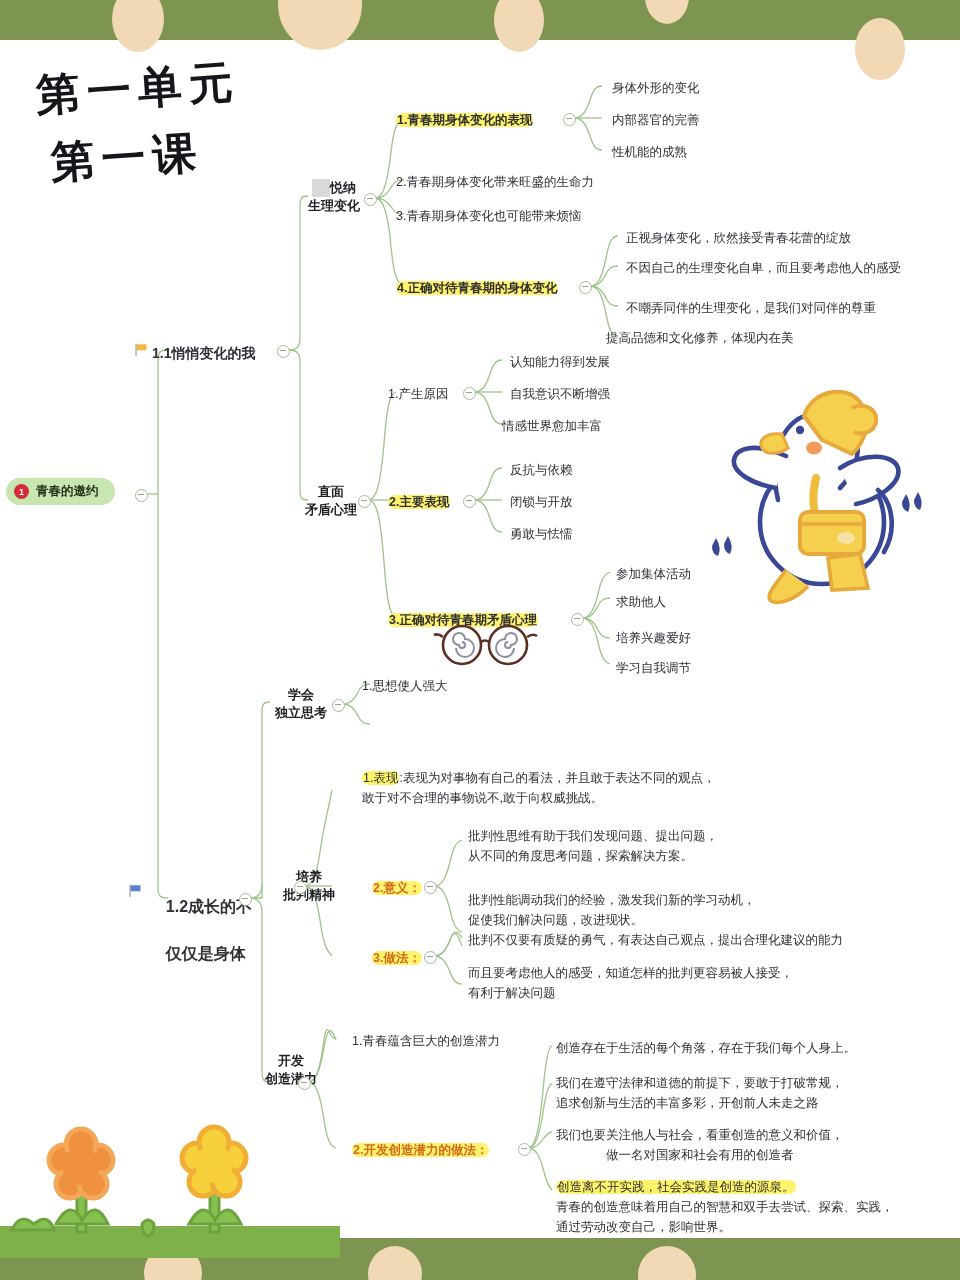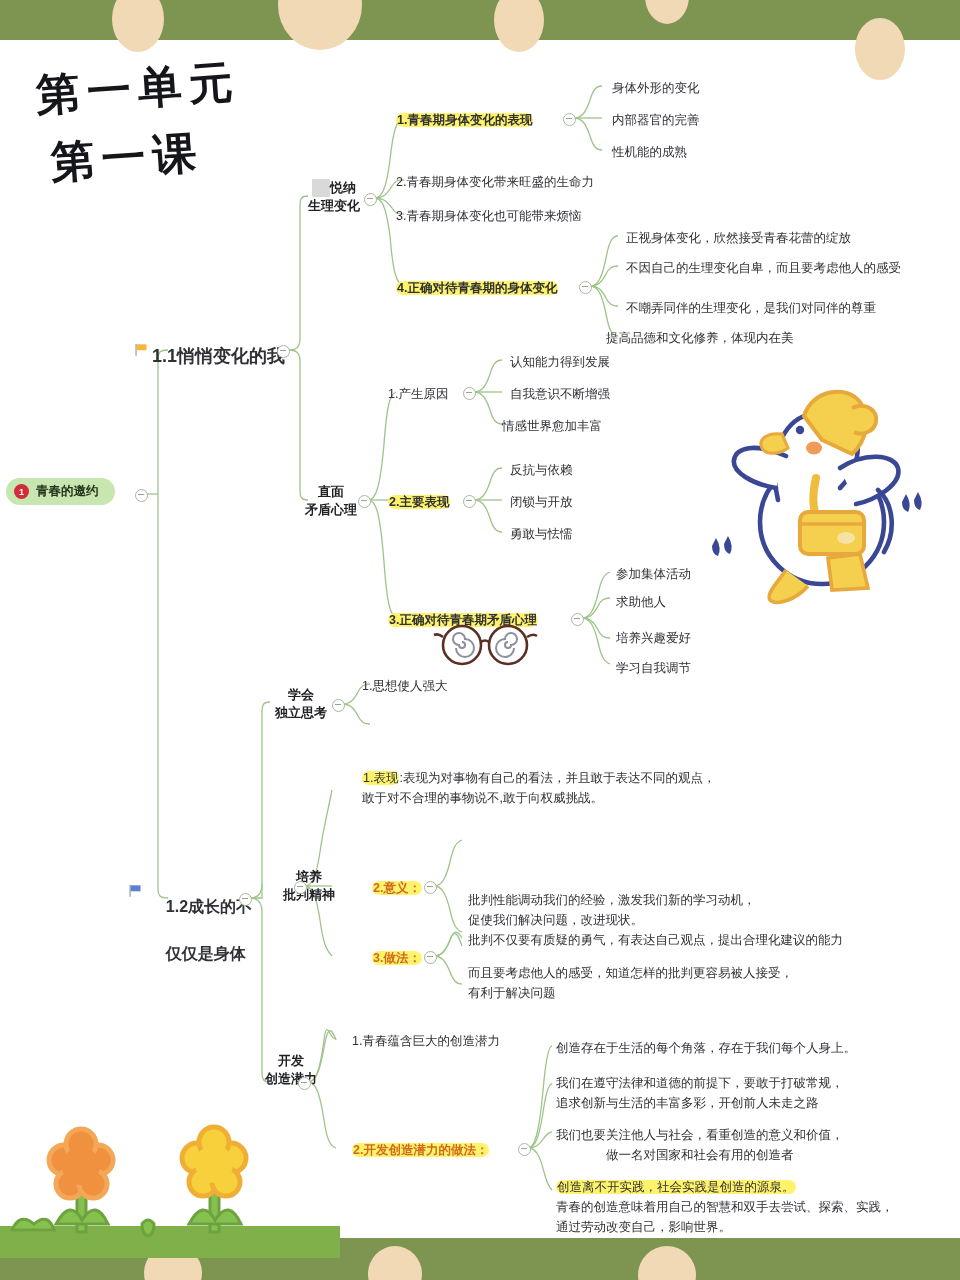--- a/index.html
+++ b/index.html
@@ -166,21 +166,21 @@
   <div class="root">
     <span class="badge">1</span>
     <span>青春的邀约</span>
   </div>
   <div class="handle" style="left:135px;top:489px;"></div>
 
   <svg class="flag" style="left:134px;top:343px;" viewBox="0 0 14 14">
     <rect x="1.4" y="0.8" width="1.3" height="12" fill="#9aa3b5"></rect>
     <path d="M2.7 1.3 L12.5 1.3 L12.5 7.3 L2.7 7.3 Z" fill="#f4b63f"></path>
   </svg>
-  <div class="node b" style="left:152px;top:343px;font-size:18px;">1.1悄悄变化的我</div>
+  <div class="node b" style="left:152px;top:343px;font-size:14px;">1.1悄悄变化的我</div>
   <div class="handle" style="left:277px;top:345px;"></div>
 
   <div class="btitle" style="position:absolute;left:294px;top:179px;width:80px;">
     <span class="hl-gray" style="display:inline-block;width:16px;">&nbsp;</span><span>悦纳</span><br>
     <span>生理变化</span>
   </div>
   <div class="handle" style="left:364px;top:193px;"></div>
 
   <div class="node b" style="left:396px;top:111px;"><span class="hl">1.青春期身体变化的表现</span></div>
   <div class="handle" style="left:563px;top:113px;"></div>
@@ -258,20 +258,21 @@
   <div class="node" style="left:362px;top:768px;line-height:1.6;"><span class="hl">1.表现</span><span>:表现为对事物有自己的看法，并且敢于表达不同的观点，</span><br><span>敢于对不合理的事物说不,敢于向权威挑战。</span></div>
 
   <div class="btitle" style="position:absolute;left:266px;top:868px;width:86px;">
     <span>培养</span><br>
     <span>批判精神</span>
   </div>
   <div class="handle" style="left:294px;top:881px;"></div>
 
   <div class="node b accent-o" style="left:372px;top:879px;"><span class="hl">2.意义：</span></div>
   <div class="handle" style="left:424px;top:881px;"></div>
+  <div class="node" style="left:468px;top:826px;line-height:1.6;"><span>批判性思维有助于我们发现问题、提出问题，</span><br><span>从不同的角度思考问题，探索解决方案。</span></div>
   <div class="node" style="left:468px;top:890px;line-height:1.6;"><span>批判性能调动我们的经验，激发我们新的学习动机，</span><br><span>促使我们解决问题，改进现状。</span></div>
 
   <div class="node b accent-o" style="left:372px;top:949px;"><span class="hl">3.做法：</span></div>
   <div class="handle" style="left:424px;top:951px;"></div>
   <div class="node" style="left:468px;top:931px;">批判不仅要有质疑的勇气，有表达自己观点，提出合理化建议的能力</div>
   <div class="node" style="left:468px;top:963px;line-height:1.6;"><span>而且要考虑他人的感受，知道怎样的批判更容易被人接受，</span><br><span>有利于解决问题</span></div>
 
   <div class="btitle" style="position:absolute;left:248px;top:1052px;width:86px;">
     <span>开发</span><br>
     <span>创造潜力</span>

